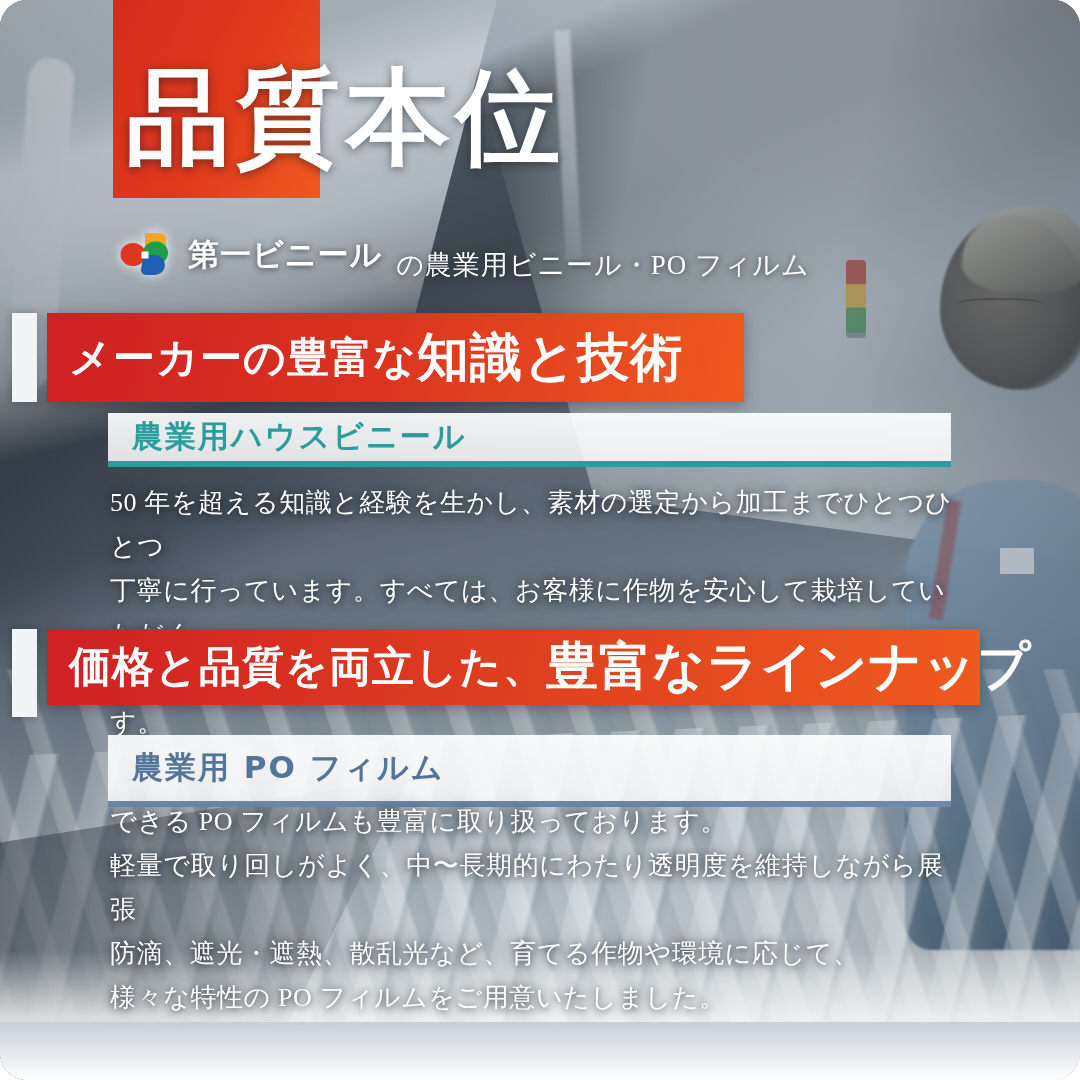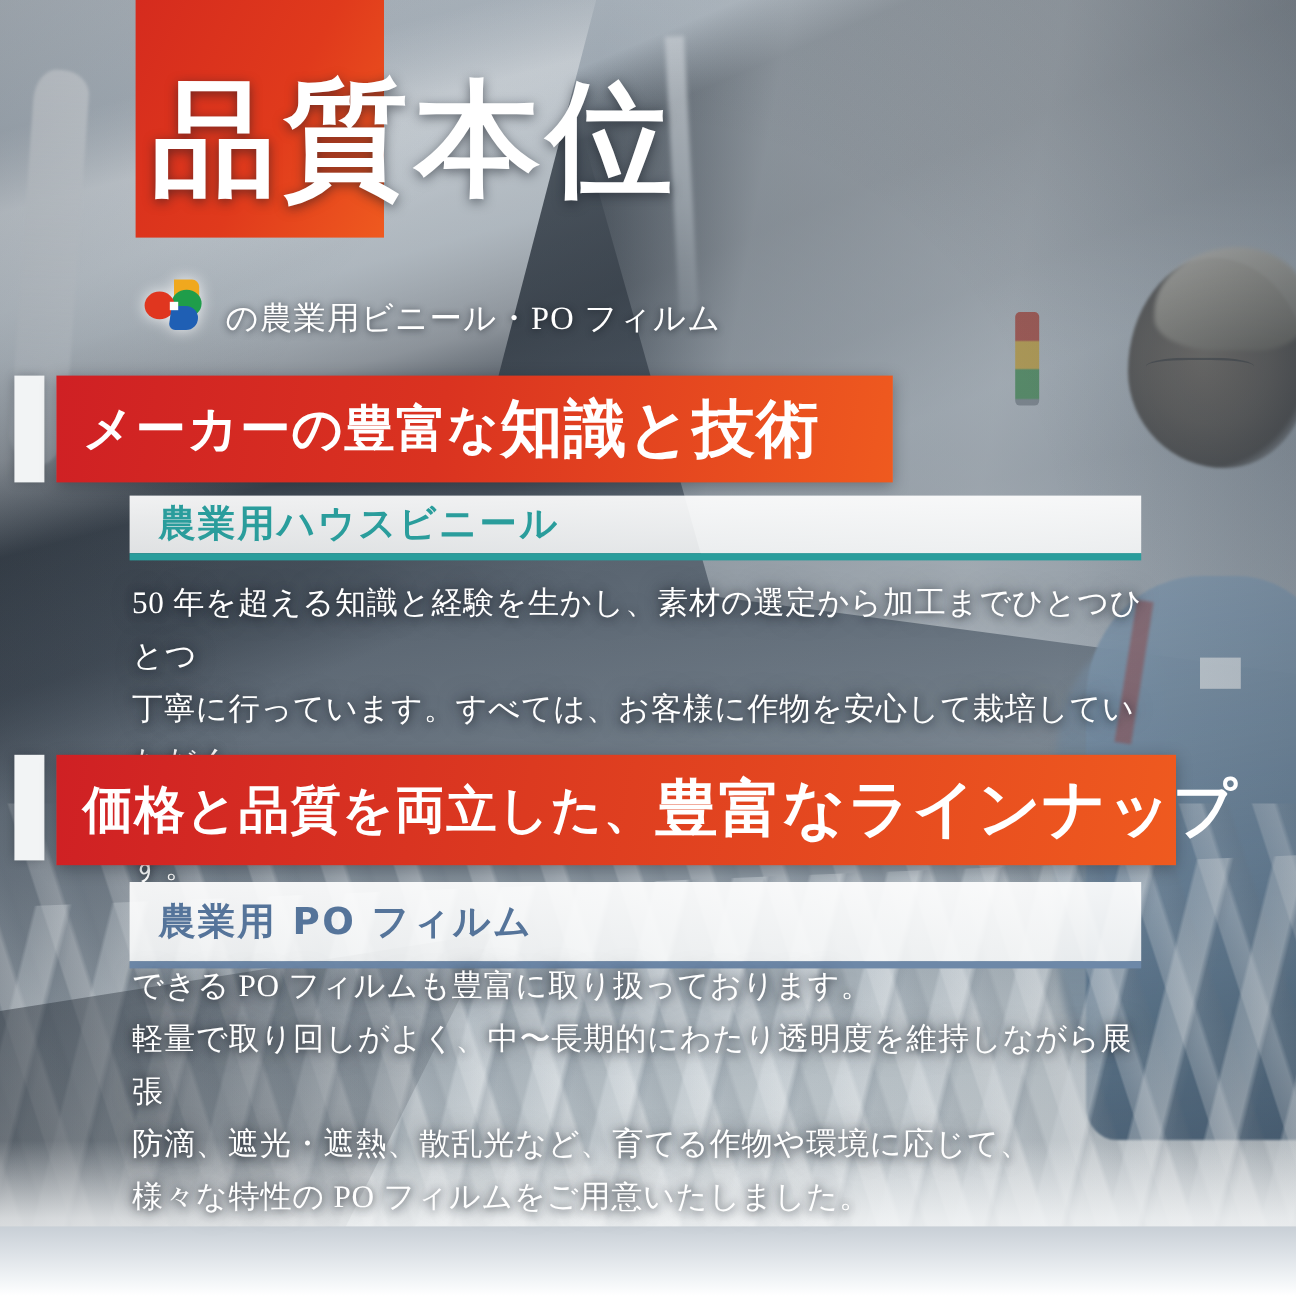--- a/index.html
+++ b/index.html
@@ -10,20 +10,21 @@
   body {
     font-family: "Liberation Serif", "DejaVu Serif", serif;
   }
 
   #banner {
     position: relative;
     width: 1080px;
     height: 1080px;
     overflow: hidden;
     background: #4c1d95;
+    border-radius: 27px;
   }
 
   
   .bg-layer { position: absolute; inset: 0; }
 
   
   .bg-base {
     background:
       linear-gradient(168deg,  #d8dde1 0%,  #c9d0d6 8%,  #9aa4ad 22%, #6f7a84 34%,
                       #565f69 44%, #707a84 56%, #9ba5ad 68%, #c2cace 80%,
@@ -267,21 +268,21 @@
   .sec-banner .b-strong { font-size: 52px; letter-spacing: 1px; }
 
   #banner-knowledge {
     left: 47px; top: 313px;
     width: 675px; height: 89px;
     padding-left: 22px;
     background: linear-gradient(100deg, #cf2024 0%, #da3320 46%, #ef5a1f 100%);
   }
   #banner-lineup {
     left: 47px; top: 629px;
-    width: 911px; height: 92px;
+    width: 911px; height: 76px;
     padding-left: 22px;
     background: linear-gradient(100deg, #cf2024 0%, #dc3a20 42%, #ef5a1f 100%);
   }
 
   
   .sub-plate {
     position: absolute;
     left: 108px;
     width: 843px;
     background: linear-gradient(180deg, rgba(255,255,255,0.92) 0%, rgba(250,251,251,0.86) 100%);
@@ -356,20 +357,21 @@
 
           <ellipse cx="39.5" cy="27" rx="12.5" ry="11.5" fill="#1f9d4a"></ellipse>
 
           <ellipse cx="17" cy="28.5" rx="12.5" ry="11.5" fill="#e0361f"></ellipse>
 
           <path d="M27 29 h12 a10 10 0 0 1 0 20 h-9 a5 5 0 0 1 -5 -5 z" fill="#1f5fb4"></path>
 
           <rect x="25.5" y="25.5" width="7" height="7" fill="#ffffff"></rect>
         </svg>
       </span>
+      <span class="tagline-brand">第一ビニール</span>
       <span class="tagline-rest">の農業用ビニール・PO フィルム</span>
     </div>
 
     <div class="accent-bar" style="left:12px; top:313px; height:89px;"></div>
     <div class="sec-banner" id="banner-knowledge">
       <span class="b-lead">メーカーの豊富な</span>
       <span class="b-strong">知識と技術</span>
     </div>
 
     <div class="sub-plate" id="subhead-house">

